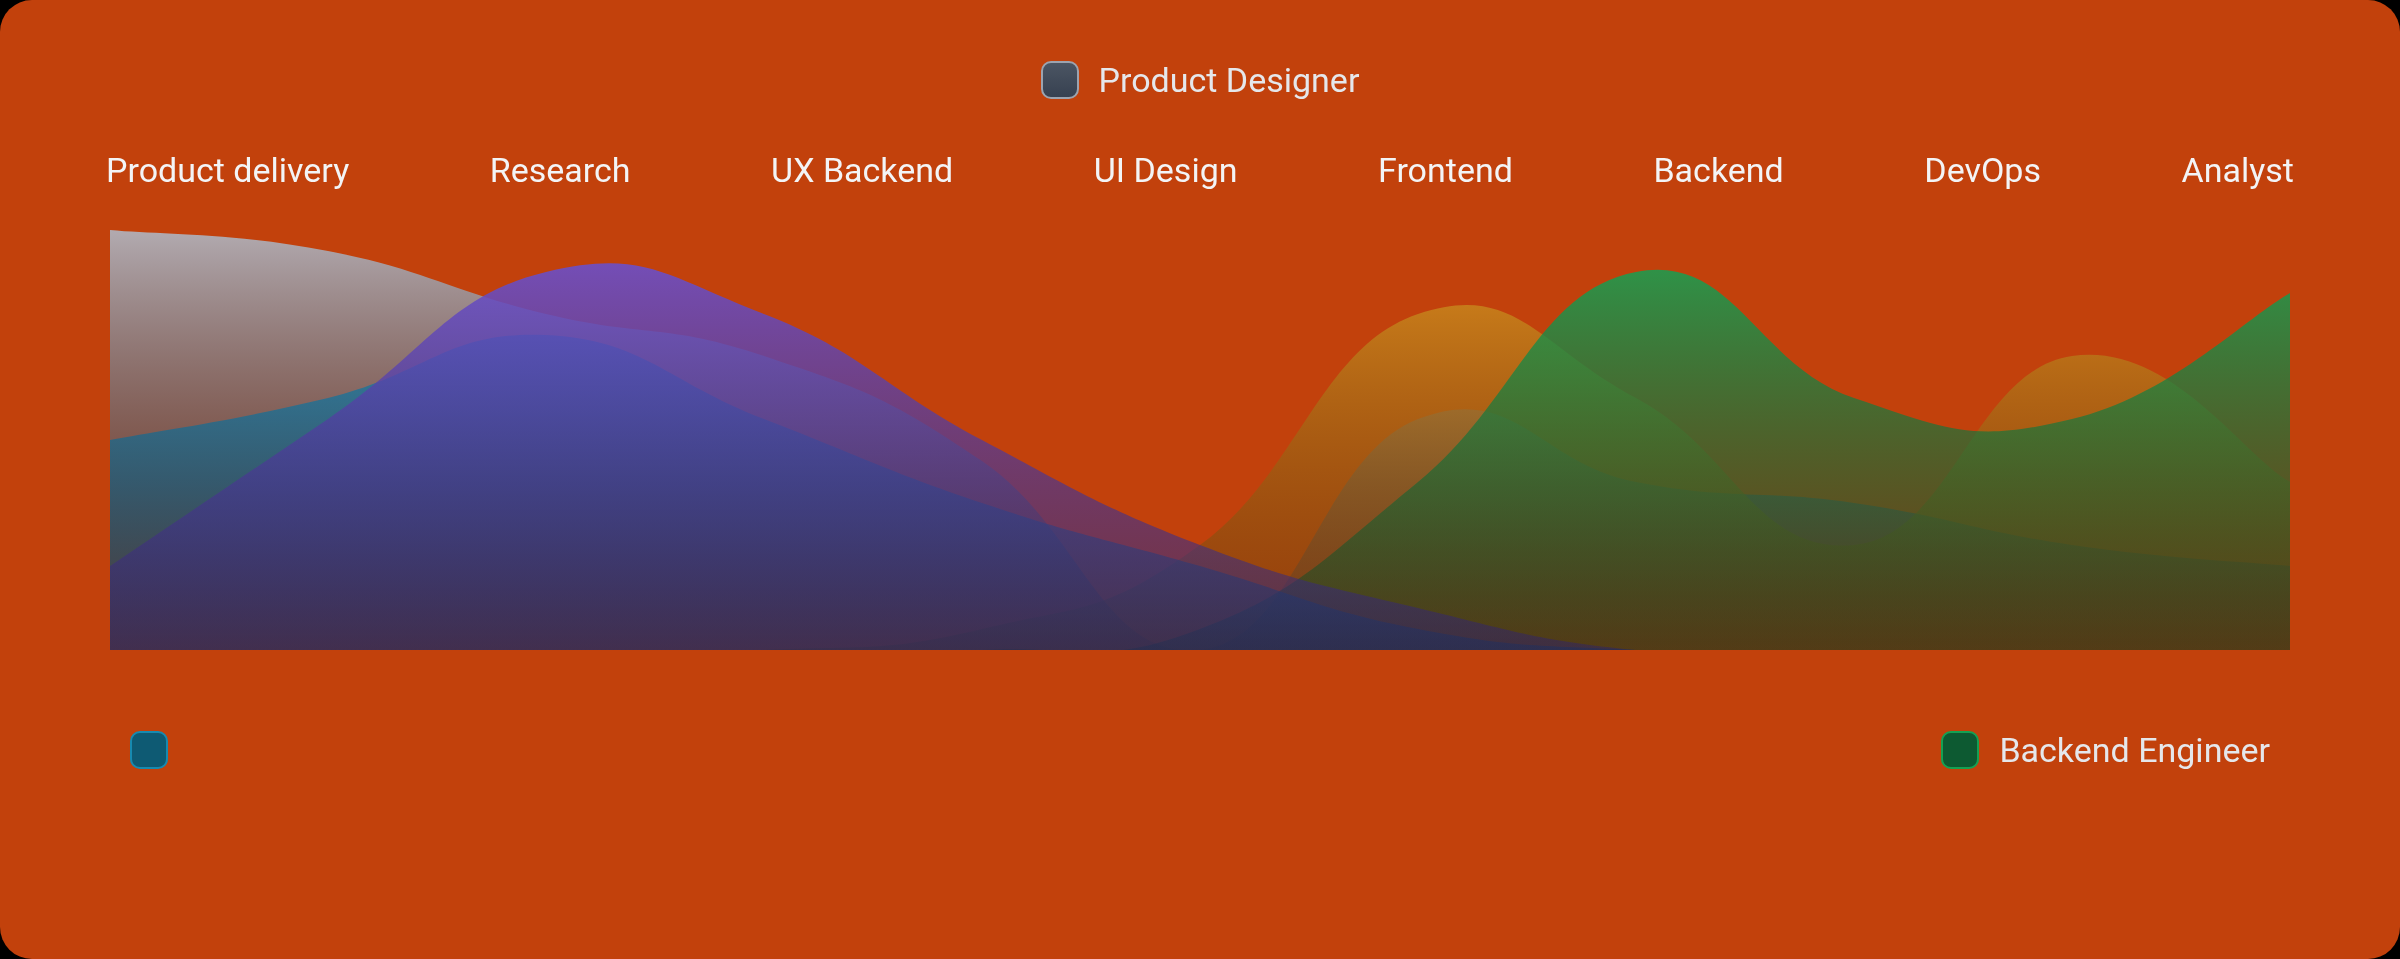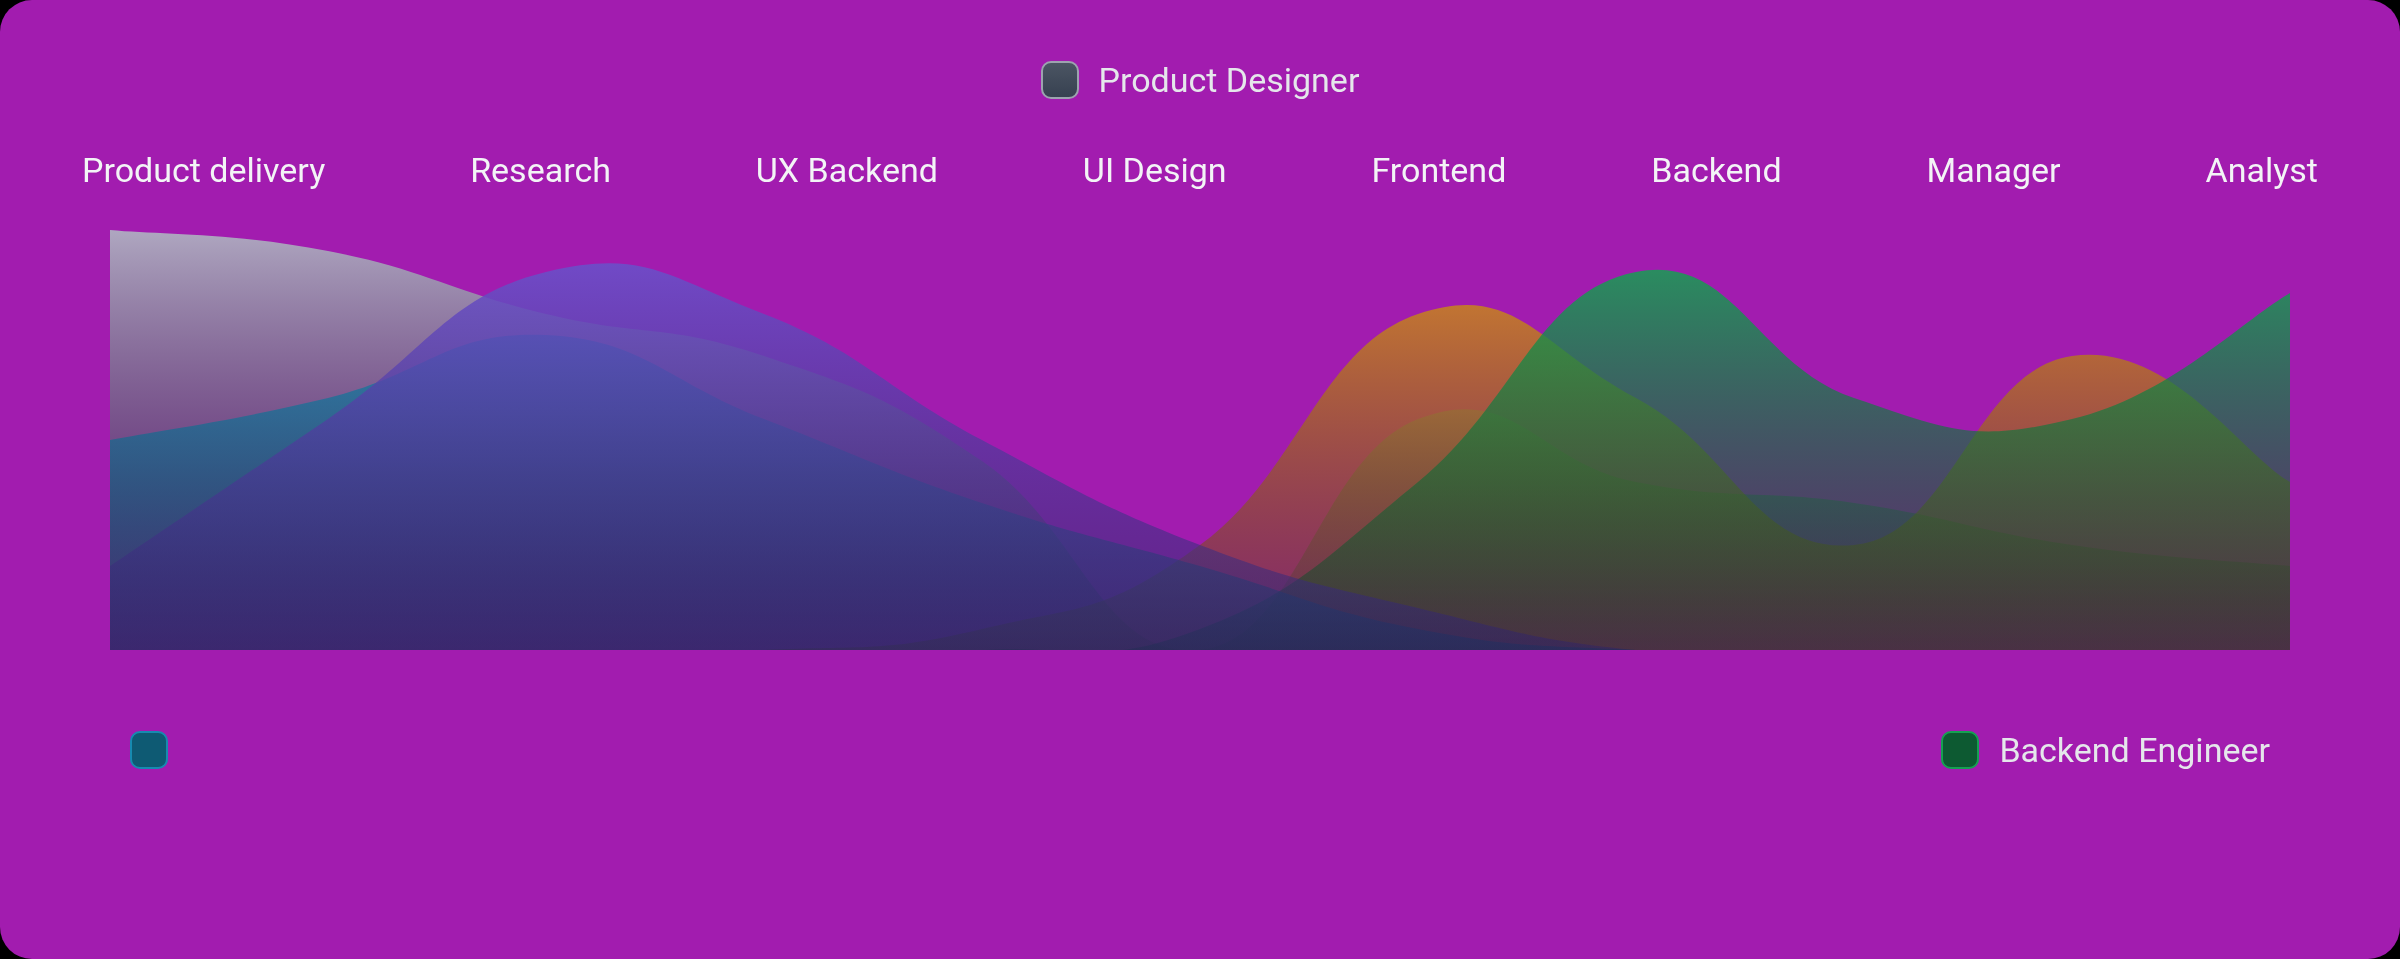--- a/index.html
+++ b/index.html
@@ -7,21 +7,21 @@
     background: #000;
     font-family: -apple-system, BlinkMacSystemFont, "Segoe UI", Roboto, sans-serif;
     display: flex;
     align-items: center;
     justify-content: center;
     min-height: 100vh;
   }
   .card {
     width: 2400px;
     height: 959px;
-    background: #a21caf;
+    background: #c2410c;
     border-radius: 32px;
     padding: 60px 0 0 0;
     position: relative;
     overflow: hidden;
   }
   .top-legend {
     display: flex;
     justify-content: center;
     align-items: center;
     gap: 20px;
@@ -38,21 +38,21 @@
     background: linear-gradient(180deg, #4b5563 0%, #374151 100%);
   }
   .legend-label {
     color: #e5e7eb;
     font-size: 34px;
     font-weight: 400;
   }
   .categories {
     display: flex;
     justify-content: space-between;
-    padding: 0 82px;
+    padding: 0 106px;
     margin-bottom: 40px;
   }
   .category {
     color: #f3f4f6;
     font-size: 34px;
     font-weight: 400;
     white-space: nowrap;
   }
   .chart-area {
     position: relative;
@@ -93,21 +93,21 @@
     <div class="legend-label">Product Designer</div>
   </div>
 
   <div class="categories">
     <div class="category">Product delivery</div>
     <div class="category">Research</div>
     <div class="category">UX Backend</div>
     <div class="category">UI Design</div>
     <div class="category">Frontend</div>
     <div class="category">Backend</div>
-    <div class="category">Manager</div>
+    <div class="category">DevOps</div>
     <div class="category">Analyst</div>
   </div>
 
   <div class="chart-area">
     <svg class="chart-svg" id="chart-svg" viewBox="0 0 2080 420" preserveAspectRatio="none">
       <defs>
         <linearGradient id="g-designer" x1="0" y1="0" x2="0" y2="1">
           <stop offset="0%" stop-color="#b0b6c2" stop-opacity="0.9"></stop>
           <stop offset="60%" stop-color="#4b5563" stop-opacity="0.6"></stop>
           <stop offset="100%" stop-color="#1f2937" stop-opacity="0.2"></stop>

